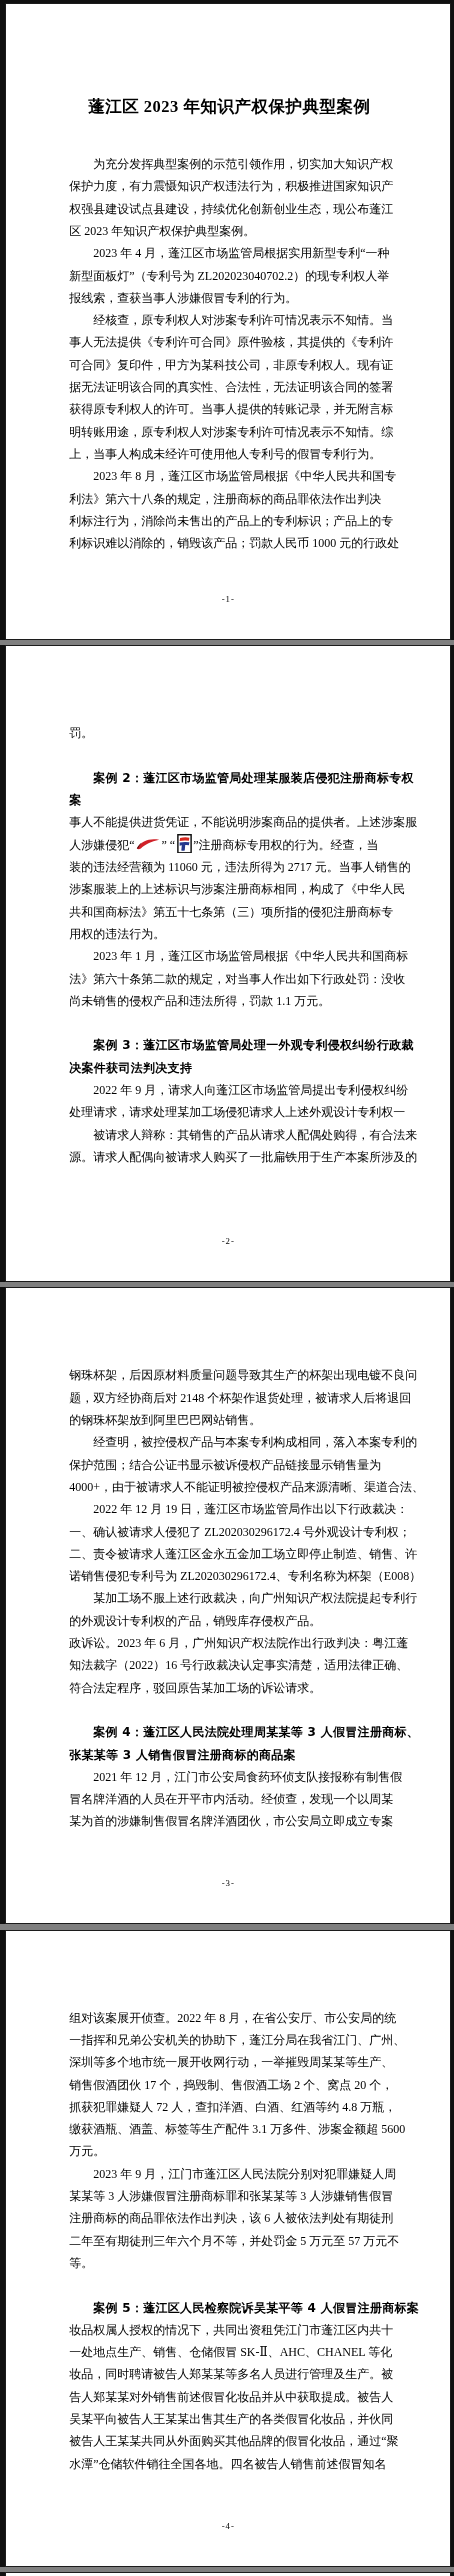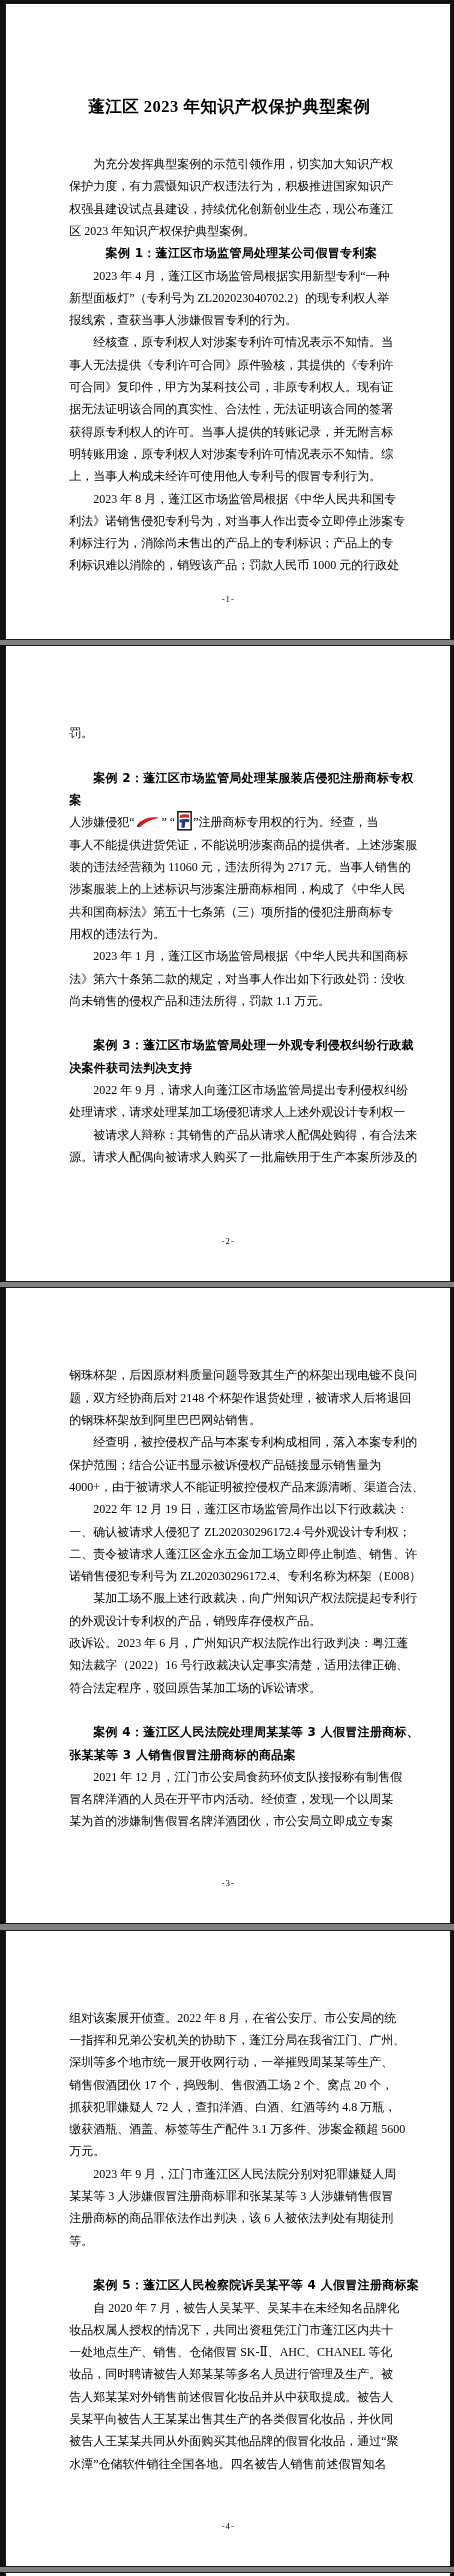--- a/index.html
+++ b/index.html
@@ -39,21 +39,21 @@
     letter-spacing:0.5px;
     white-space:nowrap;
   }
   .line{
     height:22.3px;
     line-height:22.3px;
     font-size:12px;
     color:#000;
     white-space:nowrap;
   }
-  .line.ind{padding-left:24px;text-align:center;}
+  .line.ind{padding-left:24px;}
   .line.heading{
     font-family:"DejaVu Sans","Liberation Sans",sans-serif;
     font-weight:bold;
     letter-spacing:0.3px;
   }
   .line.gap{}
   .pagenum{
     position:absolute;
     top:590px;left:0;right:0;
     text-align:center;
@@ -68,54 +68,53 @@
 <body>
 
 <div class="canvas">
     <div class="page">
       <div class="content first">
         <div class="doc-title">蓬江区 2023 年知识产权保护典型案例</div>
         <div class="line body ind">为充分发挥典型案例的示范引领作用，切实加大知识产权</div>
         <div class="line body">保护力度，有力震慑知识产权违法行为，积极推进国家知识产</div>
         <div class="line body">权强县建设试点县建设，持续优化创新创业生态，现公布蓬江</div>
         <div class="line body">区 2023 年知识产权保护典型案例。</div>
-        <div class="line heading ind">案例 1：蓬江区市场监管局处理某公司假冒专利案</div>
         <div class="line body ind">2023 年 4 月，蓬江区市场监管局根据实用新型专利“一种</div>
         <div class="line body">新型面板灯”（专利号为 ZL202023040702.2）的现专利权人举</div>
         <div class="line body">报线索，查获当事人涉嫌假冒专利的行为。</div>
         <div class="line body ind">经核查，原专利权人对涉案专利许可情况表示不知情。当</div>
         <div class="line body">事人无法提供《专利许可合同》原件验核，其提供的《专利许</div>
         <div class="line body">可合同》复印件，甲方为某科技公司，非原专利权人。现有证</div>
         <div class="line body">据无法证明该合同的真实性、合法性，无法证明该合同的签署</div>
         <div class="line body">获得原专利权人的许可。当事人提供的转账记录，并无附言标</div>
         <div class="line body">明转账用途，原专利权人对涉案专利许可情况表示不知情。综</div>
         <div class="line body">上，当事人构成未经许可使用他人专利号的假冒专利行为。</div>
         <div class="line body ind">2023 年 8 月，蓬江区市场监管局根据《中华人民共和国专</div>
-        <div class="line body">利法》诺销售侵犯专利号为，对当事人作出责令立即停止涉案专</div>
+        <div class="line body">利法》第六十八条的规定，注册商标的商品罪依法作出判决</div>
         <div class="line body">利标注行为，消除尚未售出的产品上的专利标识；产品上的专</div>
         <div class="line body">利标识难以消除的，销毁该产品；罚款人民币 1000 元的行政处</div>
       </div>
       <div class="pagenum">-1-</div>
     </div>
     <div class="page-gap"></div>
     <div class="page">
       <div class="content">
         <div class="line body">罚。</div>
         <div class="line gap"></div>
         <div class="line heading ind">案例 2：蓬江区市场监管局处理某服装店侵犯注册商标专权</div>
         <div class="line heading">案</div>
+        <div class="line body">事人不能提供进货凭证，不能说明涉案商品的提供者。上述涉案服</div>
         <div class="line body"><span>人涉嫌侵犯“</span><svg class="tm-logo anta" width="24" height="13.4" viewBox="0 0 60 32">
             <path d="M2 28 C14 8 34 2 58 6 C38 10 22 18 12 28 C8 31 4 30 2 28 Z" fill="#d02128"></path>
             <path d="M2 28 C5 22 9 17 14 13 C10 19 7 24 6 28 Z" fill="#571015"></path>
           </svg><span>” “</span><svg class="tm-logo fila" width="15" height="19.6" viewBox="0 0 30 40">
             <rect x="1.5" y="1.5" width="27" height="37" fill="#ffffff" stroke="#111111" stroke-width="3"></rect>
             <path d="M6 8 Q16 6 25 7.5 L24 14 Q15 12.5 5 14.5 Z" fill="#d6281f"></path>
             <path d="M5 17.5 Q15 15.5 25 17 L24 23 Q19 22.3 16.5 22.6 L15.5 33.5 Q12 34.5 8.5 33.5 L9.5 23.2 Q7.2 23.5 5 24 Z" fill="#24388c"></path>
           </svg><span>”注册商标专用权的行为。经查，当</span></div>
-        <div class="line body">事人不能提供进货凭证，不能说明涉案商品的提供者。上述涉案服</div>
         <div class="line body">装的违法经营额为 11060 元，违法所得为 2717 元。当事人销售的</div>
         <div class="line body">涉案服装上的上述标识与涉案注册商标相同，构成了《中华人民</div>
         <div class="line body">共和国商标法》第五十七条第（三）项所指的侵犯注册商标专</div>
         <div class="line body">用权的违法行为。</div>
         <div class="line body ind">2023 年 1 月，蓬江区市场监管局根据《中华人民共和国商标</div>
         <div class="line body">法》第六十条第二款的规定，对当事人作出如下行政处罚：没收</div>
         <div class="line body">尚未销售的侵权产品和违法所得，罚款 1.1 万元。</div>
         <div class="line gap"></div>
         <div class="line heading ind">案例 3：蓬江区市场监管局处理一外观专利侵权纠纷行政裁</div>
         <div class="line heading">决案件获司法判决支持</div>
@@ -159,24 +158,24 @@
         <div class="line body">组对该案展开侦查。2022 年 8 月，在省公安厅、市公安局的统</div>
         <div class="line body">一指挥和兄弟公安机关的协助下，蓬江分局在我省江门、广州、</div>
         <div class="line body">深圳等多个地市统一展开收网行动，一举摧毁周某某等生产、</div>
         <div class="line body">销售假酒团伙 17 个，捣毁制、售假酒工场 2 个、窝点 20 个，</div>
         <div class="line body">抓获犯罪嫌疑人 72 人，查扣洋酒、白酒、红酒等约 4.8 万瓶，</div>
         <div class="line body">缴获酒瓶、酒盖、标签等生产配件 3.1 万多件、涉案金额超 5600</div>
         <div class="line body">万元。</div>
         <div class="line body ind">2023 年 9 月，江门市蓬江区人民法院分别对犯罪嫌疑人周</div>
         <div class="line body">某某等 3 人涉嫌假冒注册商标罪和张某某等 3 人涉嫌销售假冒</div>
         <div class="line body">注册商标的商品罪依法作出判决，该 6 人被依法判处有期徒刑</div>
+        <div class="line body">二年至有期徒刑三年六个月不等，并处罚金 5 万元至 57 万元不</div>
         <div class="line body">等。</div>
         <div class="line gap"></div>
         <div class="line heading ind">案例 5：蓬江区人民检察院诉吴某平等 4 人假冒注册商标案</div>
-        <div class="line body ind">自 2020 年 7 月，被告人吴某平、吴某丰在未经知名品牌化</div>
         <div class="line body">妆品权属人授权的情况下，共同出资租凭江门市蓬江区内共十</div>
         <div class="line body">一处地点生产、销售、仓储假冒 SK-Ⅱ、AHC、CHANEL 等化</div>
         <div class="line body">妆品，同时聘请被告人郑某某等多名人员进行管理及生产。被</div>
         <div class="line body">告人郑某某对外销售前述假冒化妆品并从中获取提成。被告人</div>
         <div class="line body">吴某平向被告人王某某出售其生产的各类假冒化妆品，并伙同</div>
         <div class="line body">被告人王某某共同从外面购买其他品牌的假冒化妆品，通过“聚</div>
         <div class="line body">水潭”仓储软件销往全国各地。四名被告人销售前述假冒知名</div>
       </div>
       <div class="pagenum">-4-</div>
     </div>

